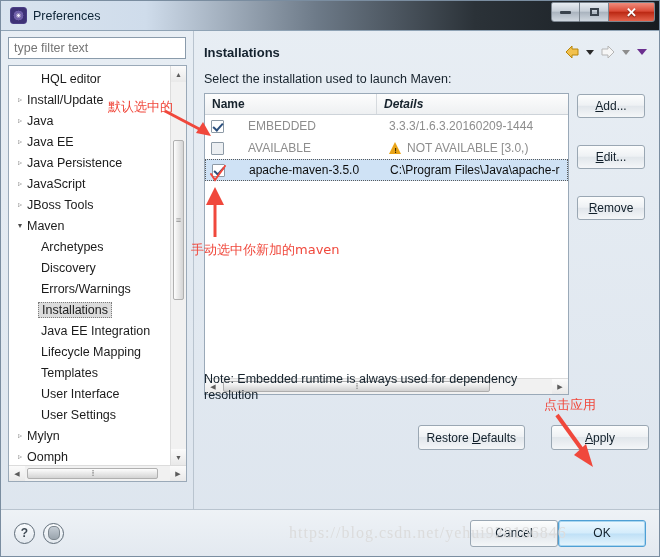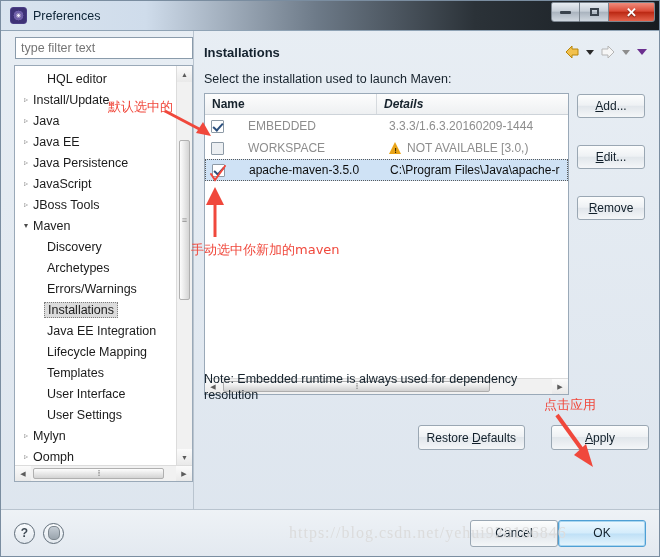--- a/index.html
+++ b/index.html
@@ -64,21 +64,20 @@
   
   .dlg-body {
     position: absolute; top: 30px; left: 0; right: 0; bottom: 47px;
     display: flex;
   }
   .left-pane {
     width: 192px; flex: none;
     display: flex; flex-direction: column;
     padding: 6px 0 0 7px;
     background: transparent;
-    align-items: flex-end;
   }
   .filter-input {
     width: 178px; height: 22px; flex: none;
     border: 1px solid #8a9bab; background: #fff;
     font-family: "Liberation Sans", sans-serif;
     font-size: 12.5px; color: #7c7c7c;
     padding: 0 5px; outline: none;
   }
   .tree-wrap {
     position: relative; margin-top: 6px;
@@ -365,24 +364,24 @@
             </div>
             <div class="tnode">
               <span class="tarrow">▹</span>
               <span class="tlabel">JBoss Tools</span>
             </div>
             <div class="tnode">
               <span class="tarrow open">▾</span>
               <span class="tlabel">Maven</span>
             </div>
             <div class="tnode child">
+              <span class="tlabel">Archetypes</span>
+            </div>
+            <div class="tnode child">
               <span class="tlabel">Discovery</span>
-            </div>
-            <div class="tnode child">
-              <span class="tlabel">Archetypes</span>
             </div>
             <div class="tnode child">
               <span class="tlabel">Errors/Warnings</span>
             </div>
             <div class="tnode child sel">
               <span class="tlabel">Installations</span>
             </div>
             <div class="tnode child">
               <span class="tlabel">Java EE Integration</span>
             </div>
@@ -453,21 +452,21 @@
                   <span class="chk on"></span>
                   <span class="rowtext">EMBEDDED</span>
                 </div>
                 <div class="cell-details">
                   <span class="rowtext">3.3.3/1.6.3.20160209-1444</span>
                 </div>
               </div>
               <div class="trow">
                 <div class="cell-name">
                   <span class="chk dim"></span>
-                  <span class="rowtext">WORKSPACE</span>
+                  <span class="rowtext">AVAILABLE</span>
                 </div>
                 <div class="cell-details">
                   <span class="warn-ico"></span>
                   <span class="rowtext">NOT AVAILABLE [3.0,)</span>
                 </div>
               </div>
               <div class="trow selected">
                 <div class="cell-name">
                   <span class="chk on"></span>
                   <span class="rowtext active">apache-maven-3.5.0</span>

